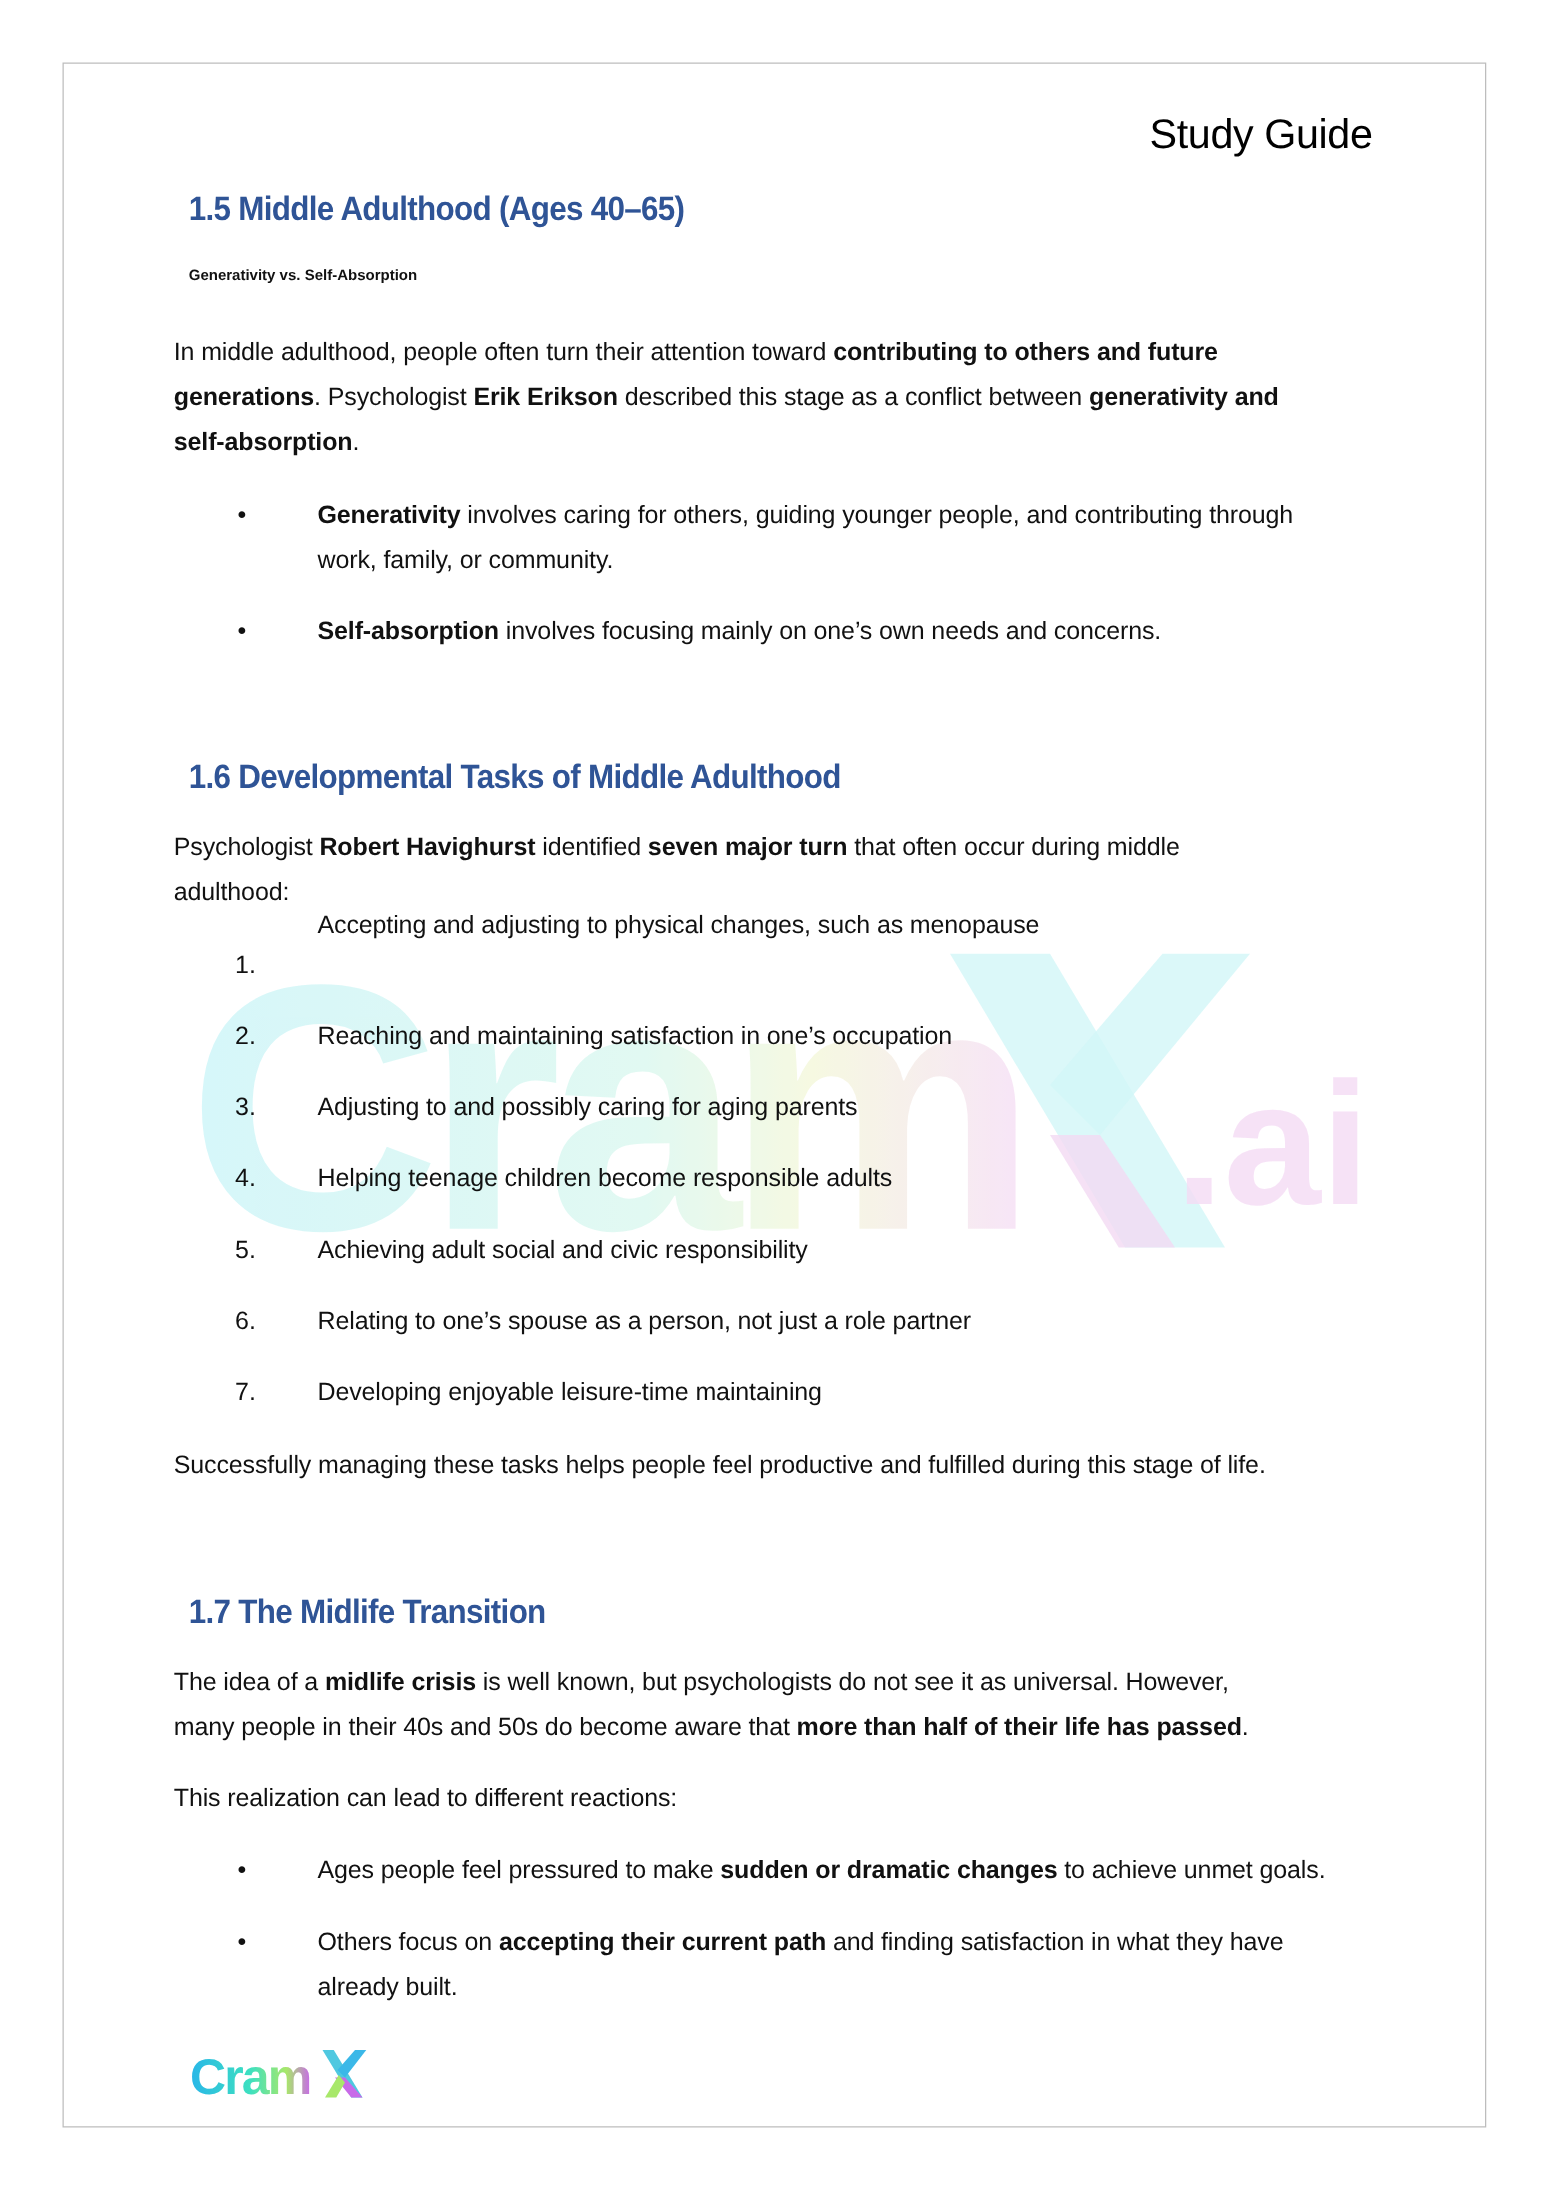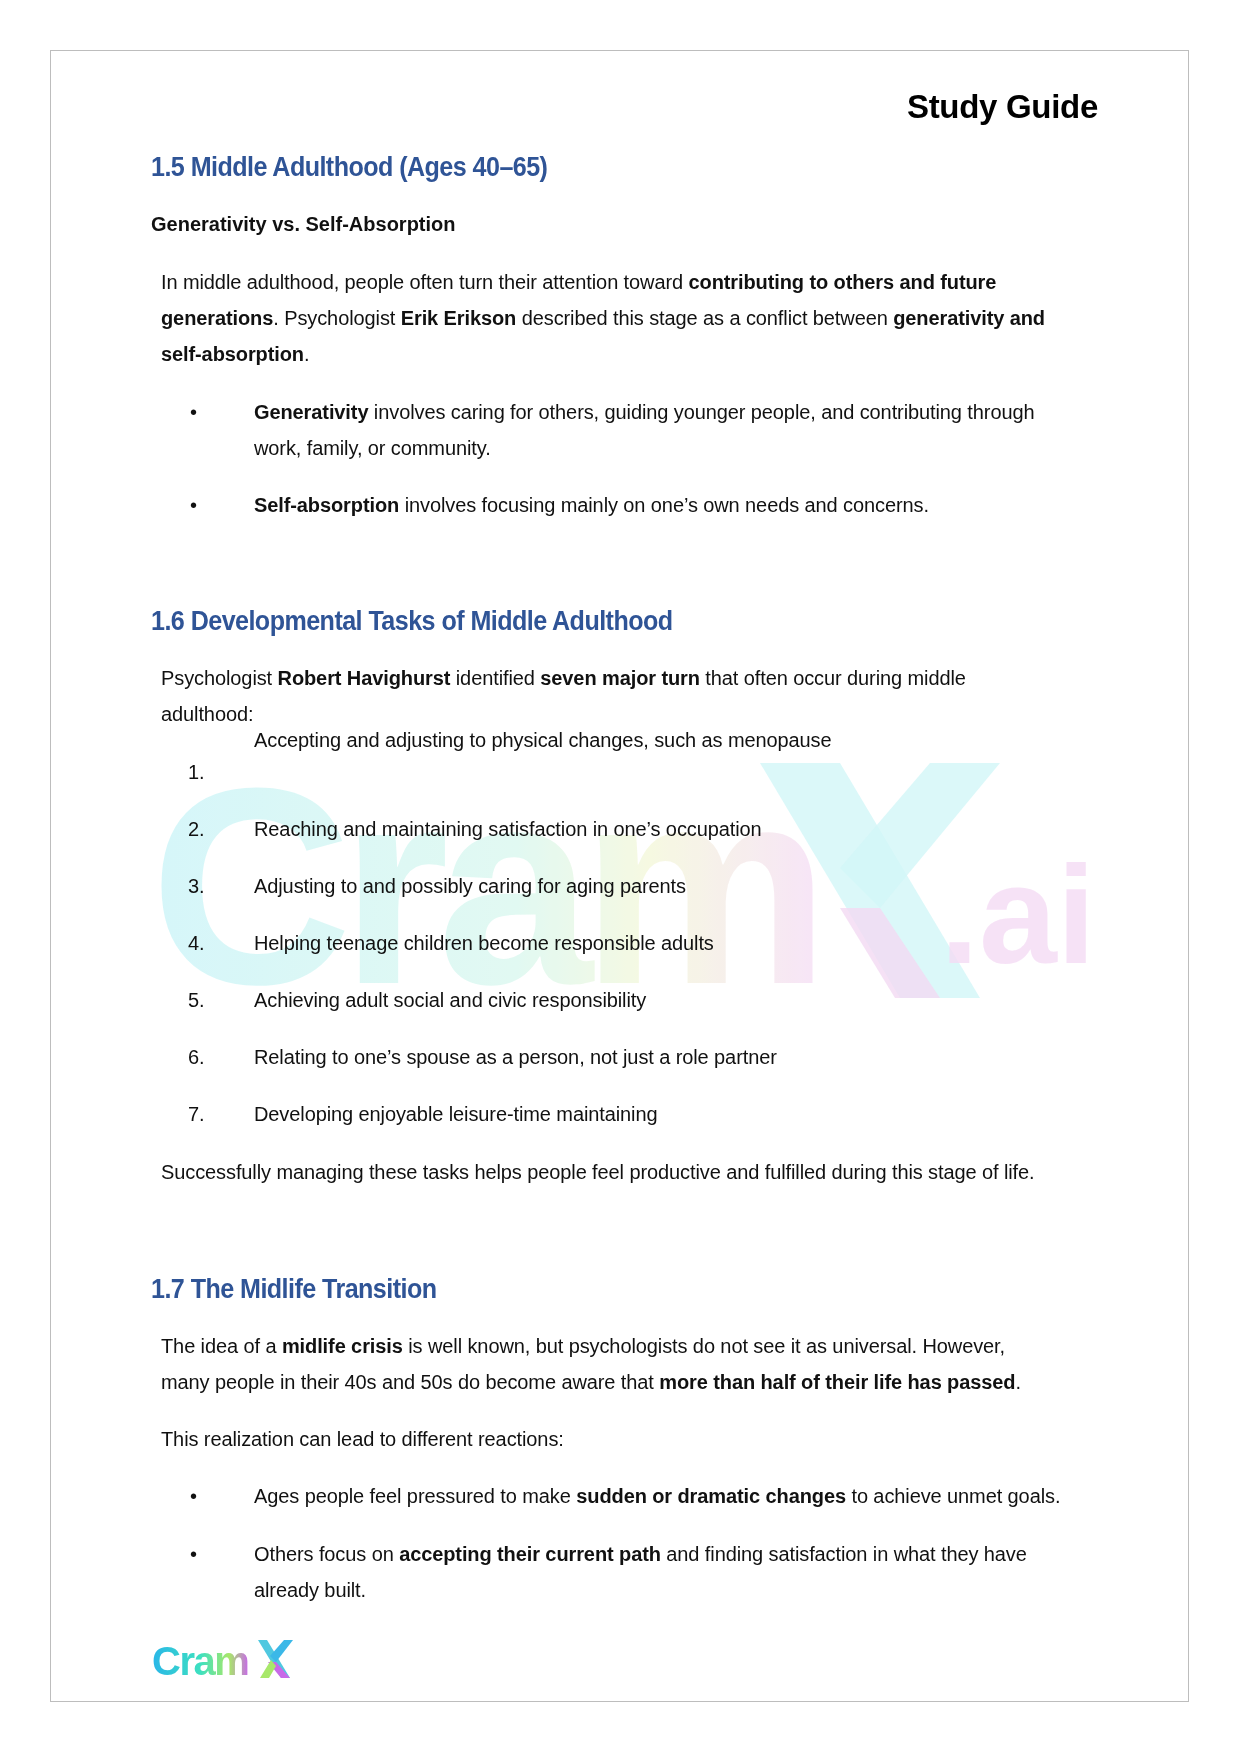--- a/index.html
+++ b/index.html
@@ -1,22 +1,22 @@
 <!DOCTYPE html>
 <html><head>
 <meta charset="utf-8">
 <style>
   html,body{margin:0;padding:0;background:#fff;}
   body{width:1241px;height:1754px;position:relative;overflow:hidden;font-family:"Liberation Sans",sans-serif;color:#111;}
   .page-border{position:absolute;left:50px;top:50px;width:1139px;height:1652px;border:1.5px solid #bdbdbd;box-sizing:border-box;}
   .abs{position:absolute;}
-  .title{right:143px;top:88px;font-size:33px;font-weight:bold;color:#000;letter-spacing:-0.3px;}
+  .title{right:143px;top:88px;font-size:33px;font-weight:normal;color:#000;letter-spacing:-0.3px;}
   .h{left:151px;font-family:"Liberation Sans",sans-serif;font-weight:bold;color:#2f5496;font-size:27px;letter-spacing:-0.6px;transform:scaleX(0.93);transform-origin:left center;}
-  .sub{left:151px;font-size:20px;font-weight:bold;}
-  .line{left:161px;font-size:20px;white-space:nowrap;letter-spacing:-0.1px;}
+  .sub{left:151px;font-size:12px;font-weight:bold;}
+  .line{left:139px;font-size:20px;white-space:nowrap;letter-spacing:-0.1px;}
   .ind{left:226px;margin-left:28px;}
   .marker{left:190px;font-size:20px;}
   .num{left:188px;font-size:20px;}
   b{font-weight:bold;}
   .wm{left:150px;top:758px;width:950px;height:250px;pointer-events:none;}
   .logo{left:150px;top:1630px;width:150px;height:60px;}
 </style>
 </head>
 <body>
 

